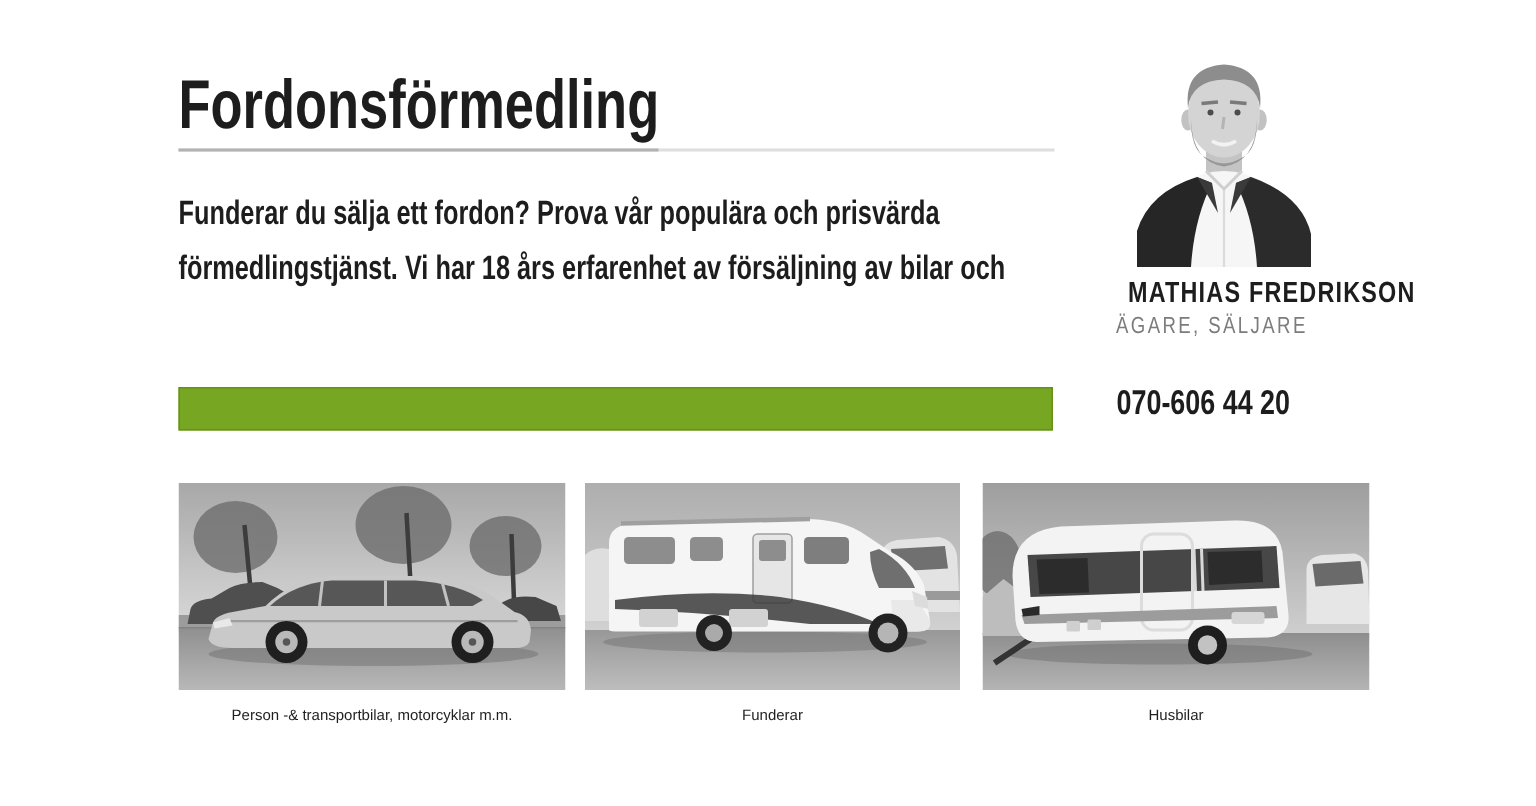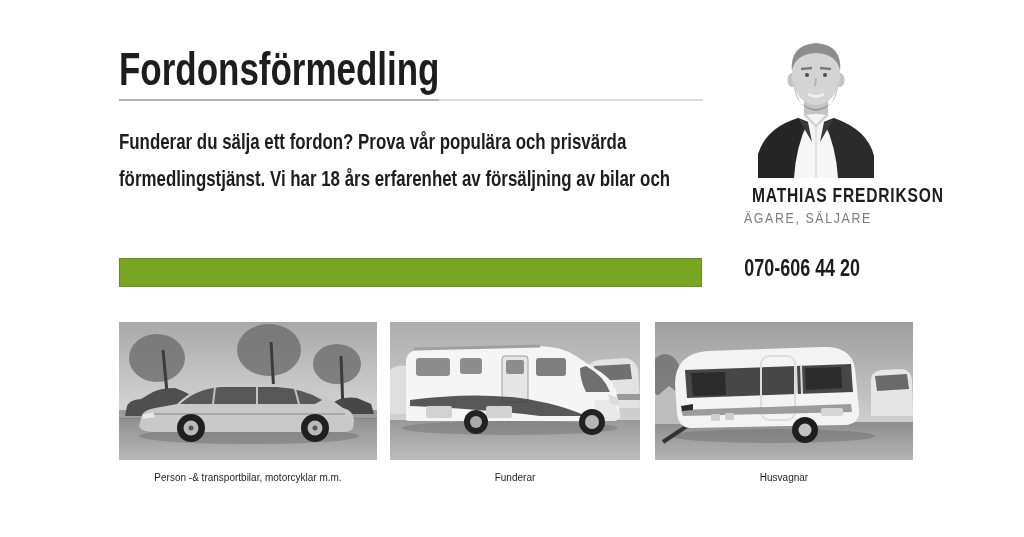--- a/index.html
+++ b/index.html
@@ -223,15 +223,15 @@
       <rect x="70" y="91" width="9" height="7" rx="1" fill="#cfcfcf"></rect>
       <path d="M26,84 L38,82 L38,88 L27,89 Z" fill="#2a2a2a"></path>
       <circle cx="150" cy="108" r="13" fill="#1e1e1e"></circle>
         <circle cx="150" cy="108" r="6.5" fill="#c2c2c2"></circle>
       <rect x="166" y="86" width="22" height="8" rx="2" fill="#d6d6d6"></rect>
     </svg>
   </div>
 
   <div class="caption caption-1">Person -&amp; transportbilar, motorcyklar m.m.</div>
   <div class="caption caption-2">Funderar</div>
-  <div class="caption caption-3">Husvagnar</div>
+  <div class="caption caption-3">Husbilar</div>
 
 </div>
 
 </body></html>

